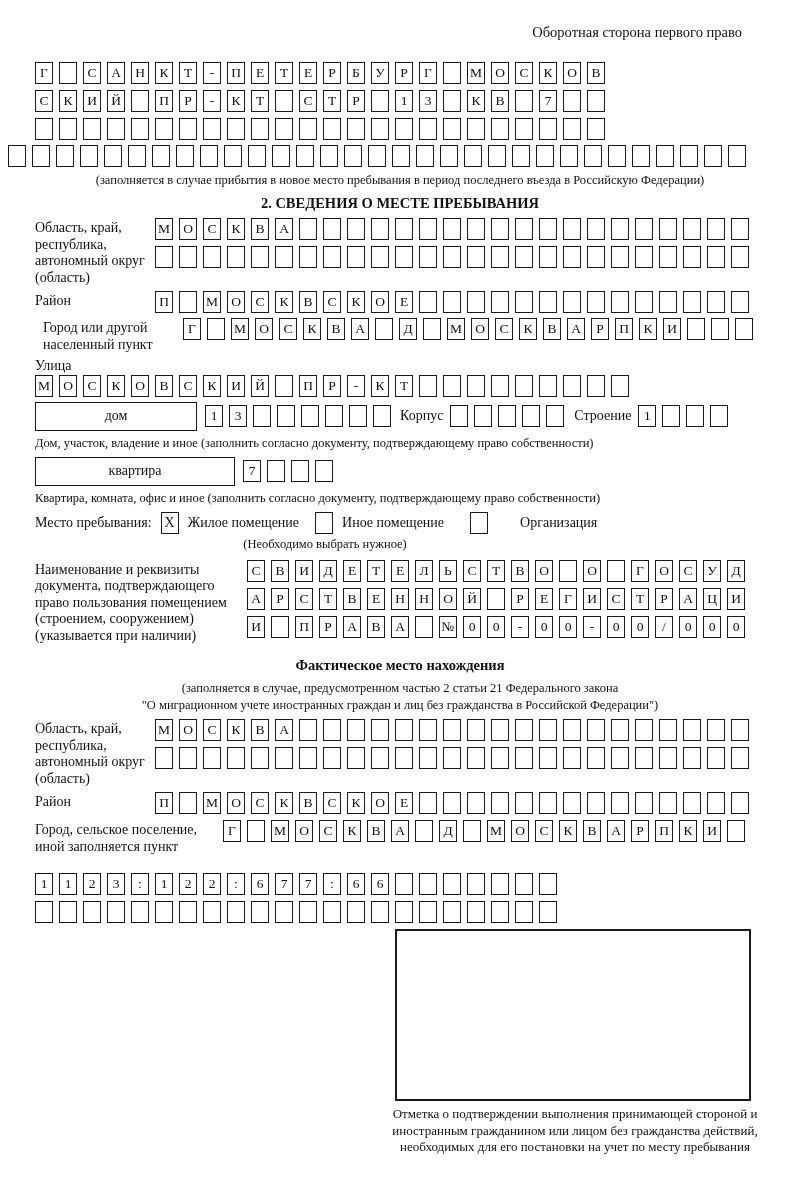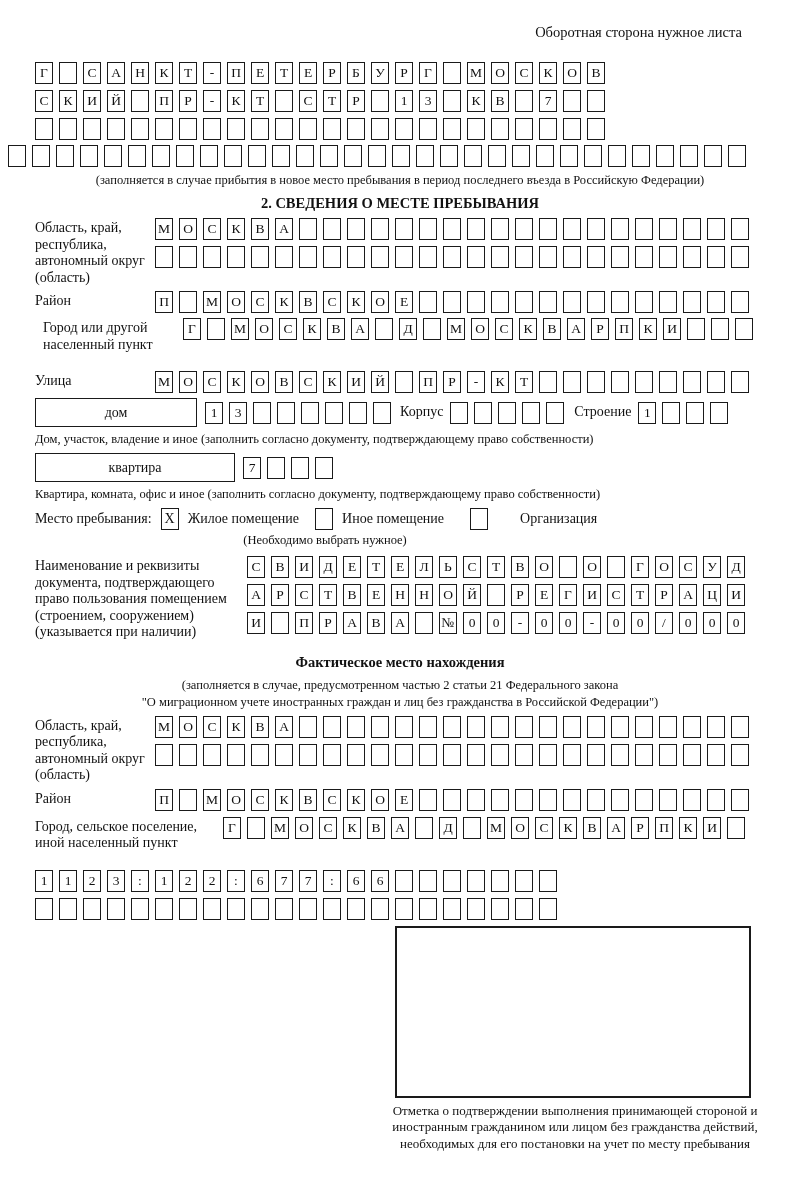--- a/index.html
+++ b/index.html
@@ -52,21 +52,21 @@
     margin-left:325px; margin-top:5px;
     width:430px; text-align:center;
     font-size:13px; line-height:16.5px;
   }
 </style>
 </head>
 <body>
 
 <div class="page">
 
-  <div class="header-note">Оборотная сторона нужное листа</div>
+  <div class="header-note">Оборотная сторона первого право</div>
 
   <div class="field" style="margin-top:21px;">
     <div class="rows">
       <div class="cellrow">
           <span class="cell">Г</span>
           <span class="cell"></span>
           <span class="cell">С</span>
           <span class="cell">А</span>
           <span class="cell">Н</span>
           <span class="cell">К</span>
@@ -294,21 +294,21 @@
         <span class="cell">Р</span>
         <span class="cell">П</span>
         <span class="cell">К</span>
         <span class="cell">И</span>
         <span class="cell"></span>
         <span class="cell"></span>
         <span class="cell"></span>
       </div>
   </div>
 
-  <div class="field" style="margin-top:18px;">
+  <div class="field" style="margin-top:3px;flex-direction:column;">
     <div class="flabel w120">Улица</div>
     <div class="cellrow">
         <span class="cell">М</span>
         <span class="cell">О</span>
         <span class="cell">С</span>
         <span class="cell">К</span>
         <span class="cell">О</span>
         <span class="cell">В</span>
         <span class="cell">С</span>
         <span class="cell">К</span>
@@ -548,21 +548,21 @@
         <span class="cell"></span>
         <span class="cell"></span>
         <span class="cell"></span>
         <span class="cell"></span>
         <span class="cell"></span>
         <span class="cell"></span>
       </div>
   </div>
 
   <div class="field" style="margin-top:6px;">
-    <div class="flabel w188">Город, сельское поселение, иной населенный пункт</div>
+    <div class="flabel w188">Город, сельское поселение, иной заполняется пункт</div>
     <div class="cellrow">
         <span class="cell">Г</span>
         <span class="cell"></span>
         <span class="cell">М</span>
         <span class="cell">О</span>
         <span class="cell">С</span>
         <span class="cell">К</span>
         <span class="cell">В</span>
         <span class="cell">А</span>
         <span class="cell"></span>

